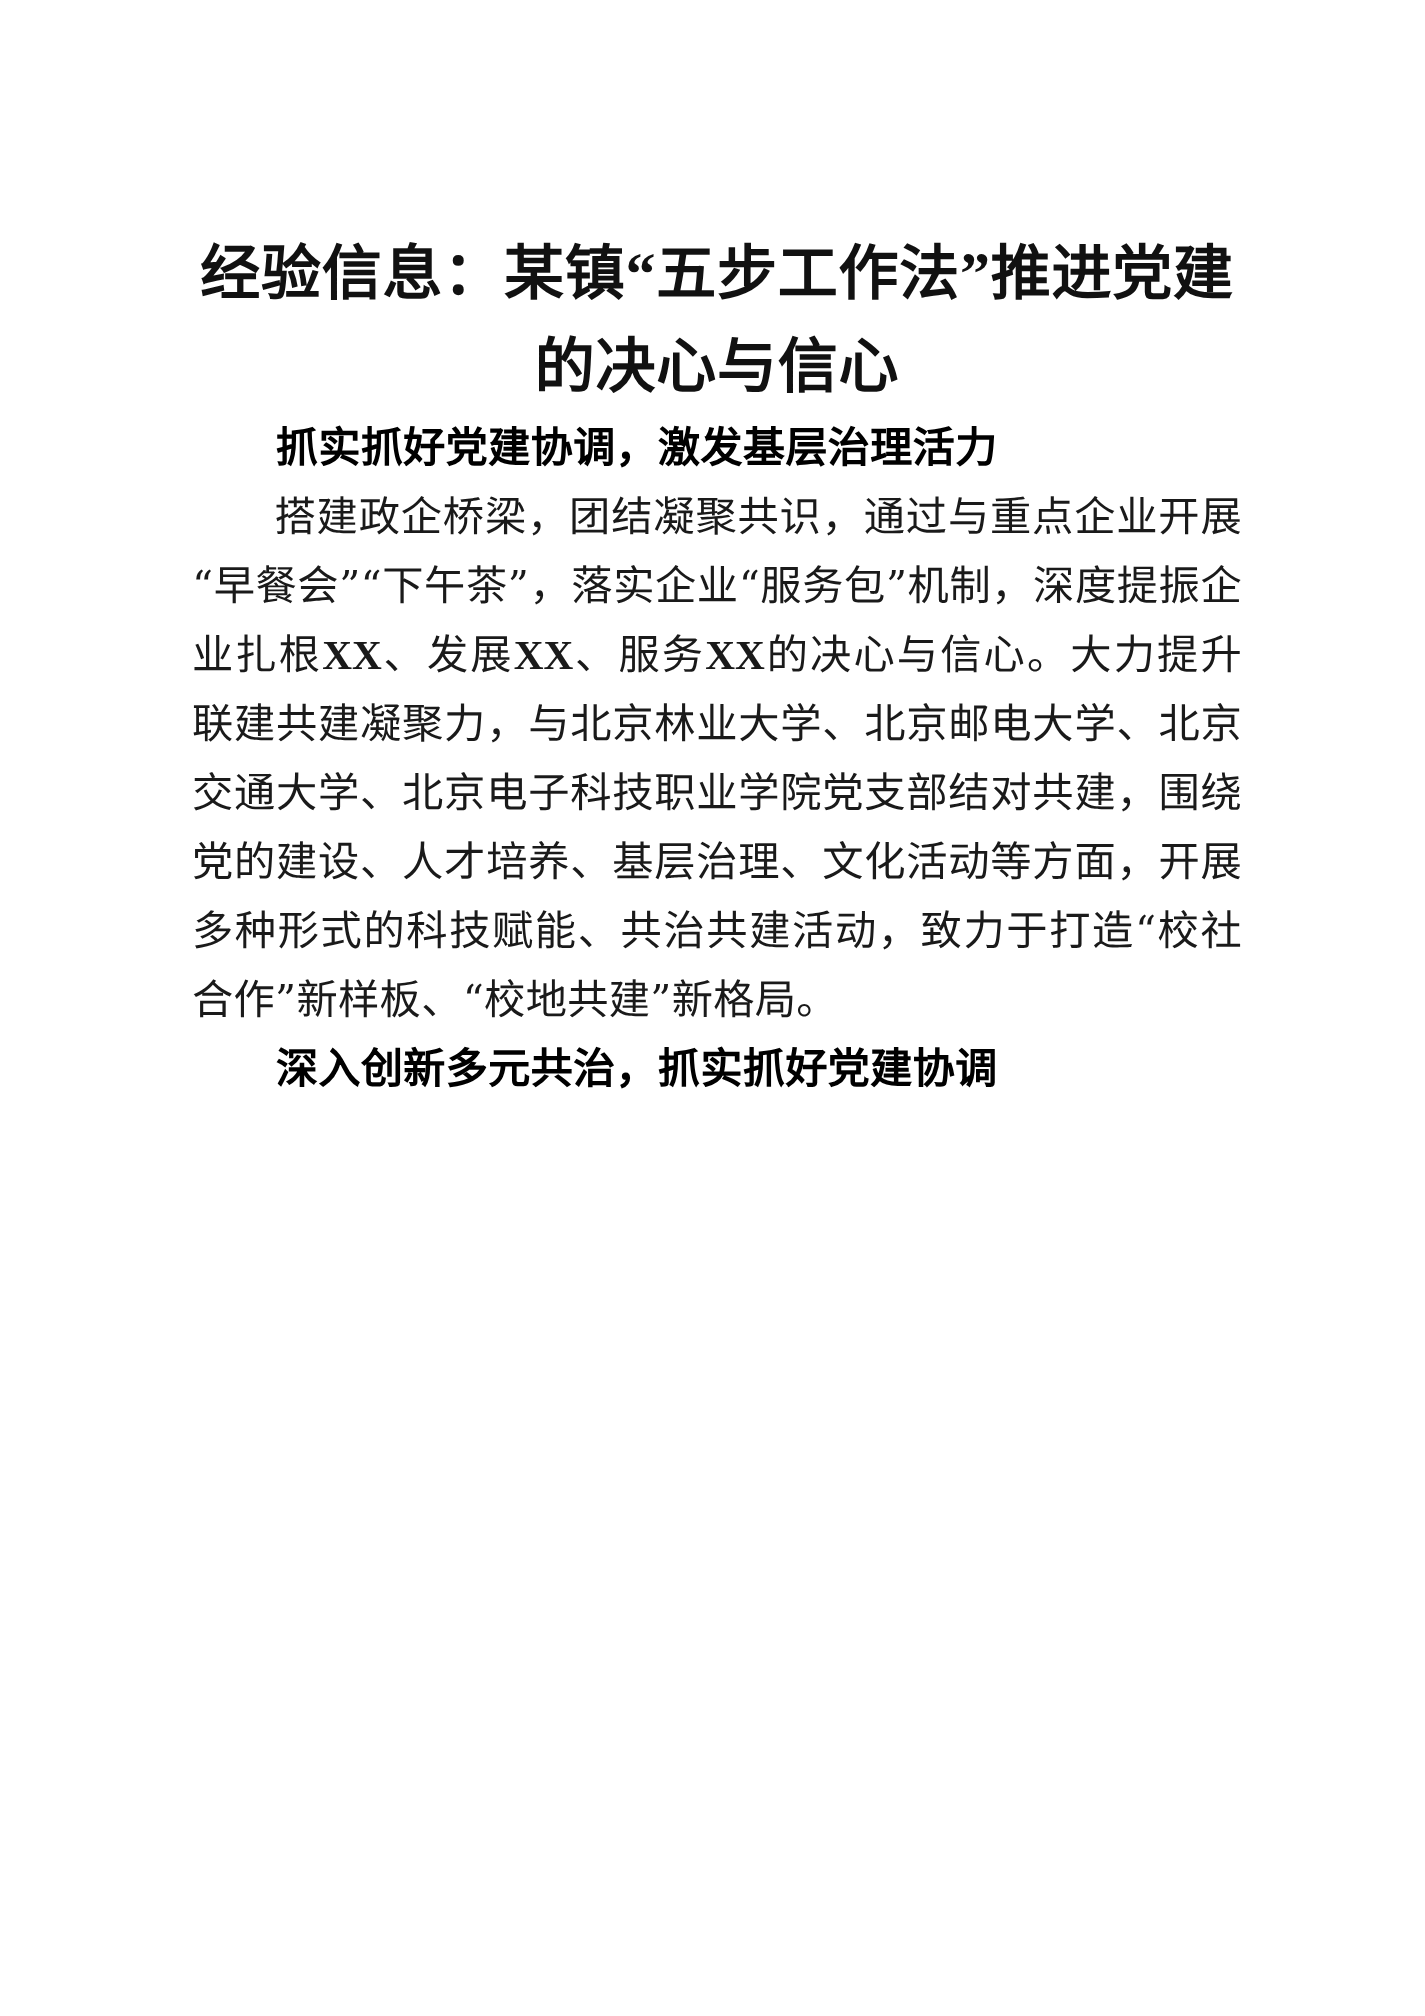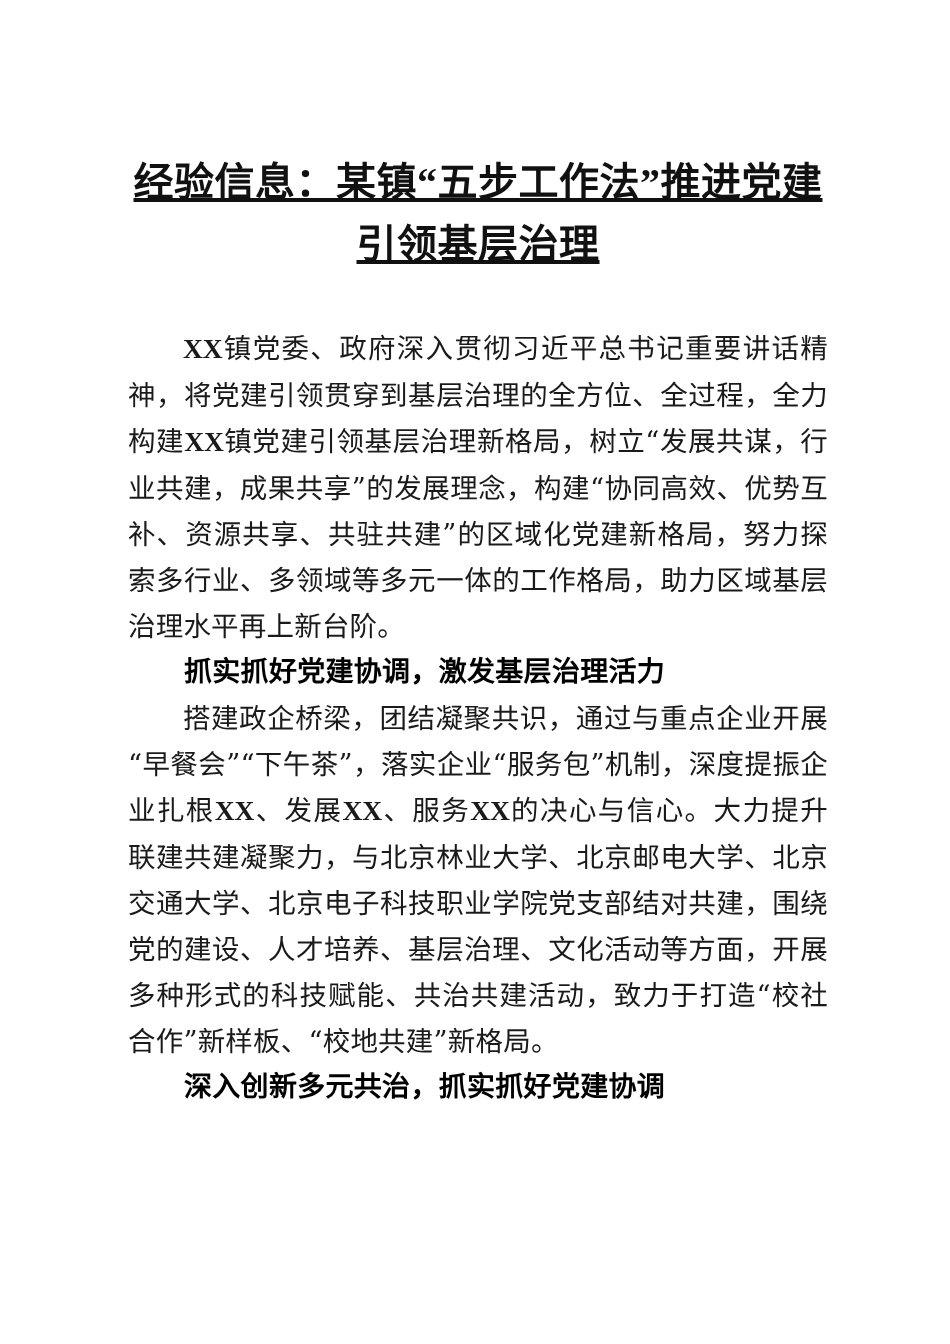--- a/index.html
+++ b/index.html
@@ -42,21 +42,20 @@
     font-weight: bold;
     font-size: 40px;
     line-height: 62px;
     text-align: center;
     letter-spacing: 0.5px;
     padding-top: 152px;
     color: #111111;
   }
   .doc-title .t-line {
     display: block;
-    text-decoration: underline;
   }
 
   
   .para {
     margin: 0;
     padding: 0;
     font-family: "DejaVu Serif", "Liberation Serif", serif;
     font-size: 27.5px;
     line-height: 46px;
     text-align: justify;
@@ -92,24 +91,23 @@
   }
 </style>
 </head>
 <body>
 
 <div class="page">
   <div class="content">
 
     <h1 class="doc-title">
       <span class="t-line">经验信息：某镇“五步工作法”推进党建</span>
-      <span class="t-line">引领基层治理</span>
+      <span class="t-line">的决心与信心</span>
     </h1>
 
-    <p class="para first-body"><span class="lat">XX</span>镇党委、政府深入贯彻习近平总书记重要讲话精神，将党建引领贯穿到基层治理的全方位、全过程，全力构建<span class="lat">XX</span>镇党建引领基层治理新格局，树立“发展共谋，行业共建，成果共享”的发展理念，构建“协同高效、优势互补、资源共享、共驻共建”的区域化党建新格局，努力探索多行业、多领域等多元一体的工作格局，助力区域基层治理水平再上新台阶。</p>
 
     <h2 class="heading">抓实抓好党建协调，激发基层治理活力</h2>
 
     <p class="para">搭建政企桥梁，团结凝聚共识，通过与重点企业开展“早餐会”“下午茶”，落实企业“服务包”机制，深度提振企业扎根<span class="lat">XX</span>、发展<span class="lat">XX</span>、服务<span class="lat">XX</span>的决心与信心。大力提升联建共建凝聚力，与北京林业大学、北京邮电大学、北京交通大学、北京电子科技职业学院党支部结对共建，围绕党的建设、人才培养、基层治理、文化活动等方面，开展多种形式的科技赋能、共治共建活动，致力于打造“校社合作”新样板、“校地共建”新格局。</p>
 
     <h2 class="heading">深入创新多元共治，抓实抓好党建协调</h2>
 
 
   </div>
 </div>

